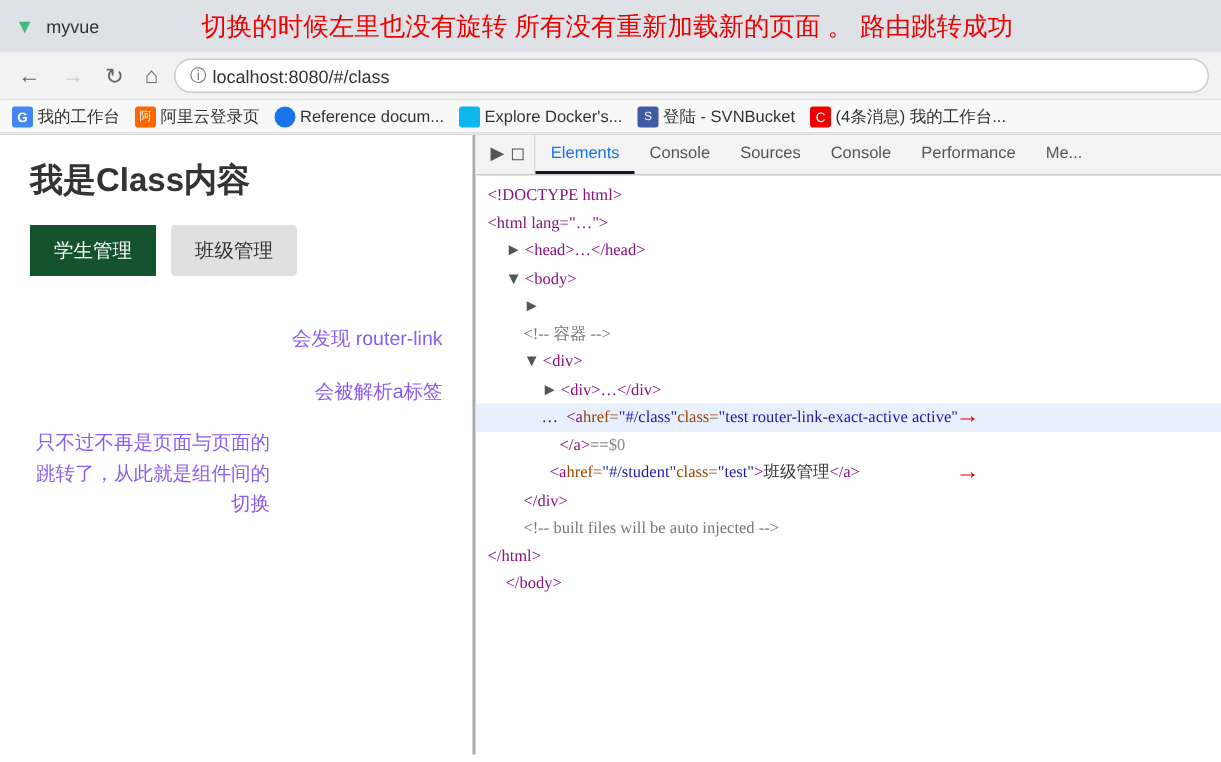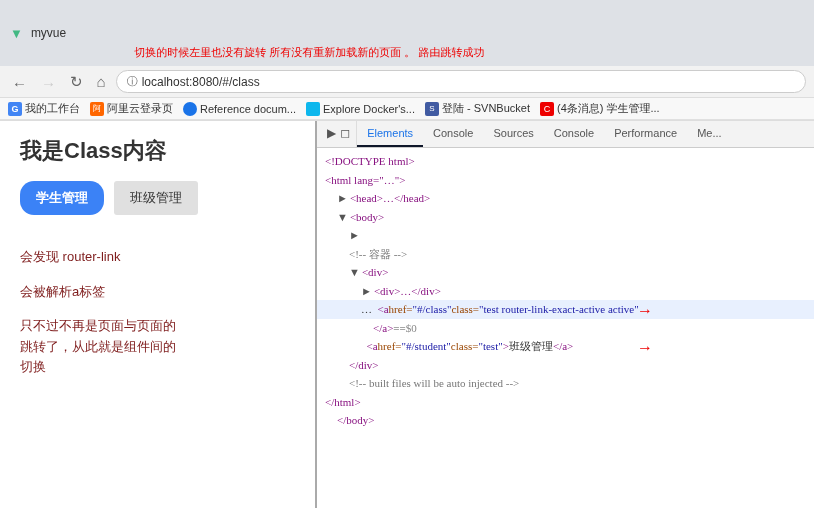--- a/index.html
+++ b/index.html
@@ -26,24 +26,24 @@
     .bm-svn { background: #415ba2; color: white; font-size: 8px; text-align: center; line-height: 14px; }
     .bm-cat { background: #e00; color: white; font-size: 9px; text-align: center; line-height: 14px; }
 
     
     .main-area { display: flex; height: calc(508px - 95px); }
 
     
     .page-content { flex: 0 0 315px; padding: 15px 20px; background: #fff; }
     .page-heading { font-size: 22px; font-weight: bold; color: #333; margin-bottom: 15px; }
     .btn-group { display: flex; gap: 10px; margin-bottom: 20px; }
-    .btn-primary { background: #3b82f6; color: white; border: none; padding: 8px 16px; border-radius: 14px; font-size: 13px; cursor: pointer; font-weight: bold; }
+    .btn-primary { background: #14532d; color: white; border: none; padding: 8px 16px; border-radius: 0; font-size: 13px; cursor: pointer; }
     .btn-secondary { background: #e0e0e0; color: #333; border: none; padding: 8px 16px; border-radius: 3px; font-size: 13px; cursor: pointer; }
 
-    .annotation-left { margin-top: 30px; color: #7f1d1d; font-size: 13px; line-height: 1.8; }
+    .annotation-left { margin-top: 30px; color: #8b5cf6; font-size: 13px; line-height: 1.8; text-align: right; }
     .annotation-block { margin-bottom: 12px; }
 
     
     .devtools { flex: 1; border-left: 2px solid #aaa; background: #fff; display: flex; flex-direction: column; font-size: 11px; }
     .devtools-tabs { display: flex; background: #f3f3f3; border-bottom: 1px solid #ccc; padding: 0 4px; }
     .devtools-tab { padding: 6px 10px; cursor: pointer; font-size: 11px; color: #555; border-bottom: 2px solid transparent; white-space: nowrap; }
     .devtools-tab.active { border-bottom: 2px solid #0f172a; color: #1a73e8; }
     .devtools-icons { display: flex; gap: 4px; padding: 5px 6px; border-right: 1px solid #ddd; }
     .devtools-icon { font-size: 12px; color: #555; cursor: pointer; }
 
@@ -67,21 +67,21 @@
 <body>
 
 <div class="browser-wrapper">
 
   <div class="browser-chrome">
 
     <div class="title-bar">
       <span class="vue-logo">▼</span>
       <span>myvue</span>
 
-      <span style="color:#e00; font-size:11px; margin-left:60px;margin-top:39px;">切换的时候左里也没有旋转  所有没有重新加载新的页面 。 路由跳转成功</span>
+      <span style="color:#e00; font-size:17px; margin-left:60px;">切换的时候左里也没有旋转  所有没有重新加载新的页面 。 路由跳转成功</span>
     </div>
 
     <div class="nav-bar">
       <button class="nav-btn">←</button>
       <button class="nav-btn" disabled="">→</button>
       <button class="nav-btn">↻</button>
       <button class="nav-btn">⌂</button>
       <div class="url-bar">
         <span class="url-lock">ⓘ</span>
         <span>localhost:8080/#/class</span>
@@ -104,21 +104,21 @@
       <div class="bookmark-item">
         <span class="bm-icon bm-docker"></span>
         <span>Explore Docker's...</span>
       </div>
       <div class="bookmark-item">
         <span class="bm-icon bm-svn">S</span>
         <span>登陆 - SVNBucket</span>
       </div>
       <div class="bookmark-item">
         <span class="bm-icon bm-cat">C</span>
-        <span>(4条消息) 学生管理...</span>
+        <span>(4条消息) 我的工作台...</span>
       </div>
     </div>
   </div>
 
   <div class="main-area">
 
     <div class="page-content">
       <h1 class="page-heading">我是Class内容</h1>
       <div class="btn-group">
         <button class="btn-primary">学生管理</button>

